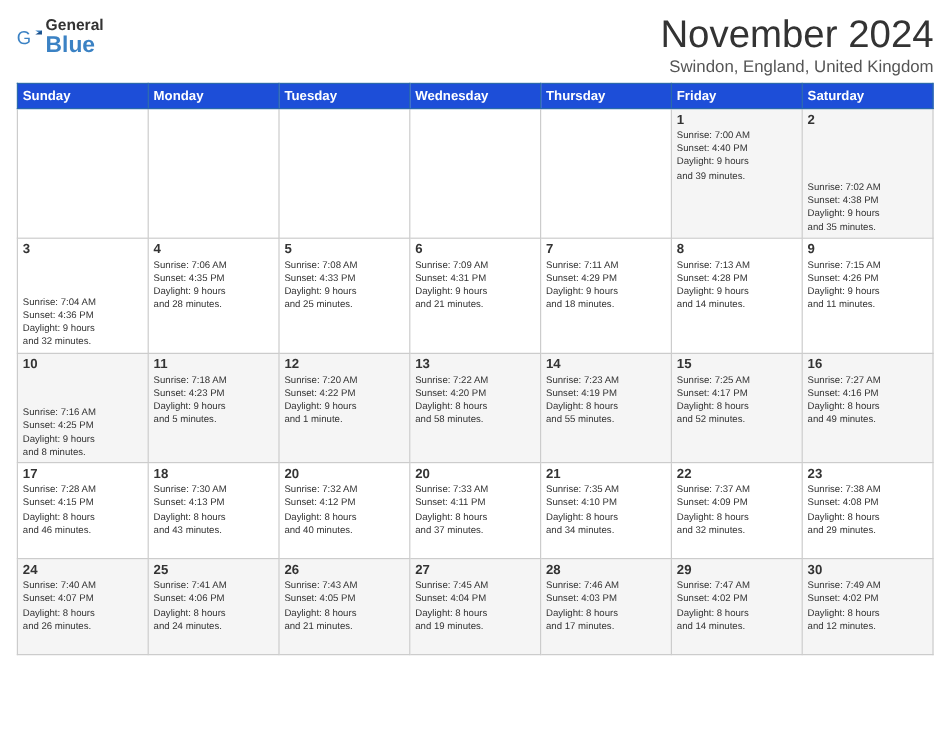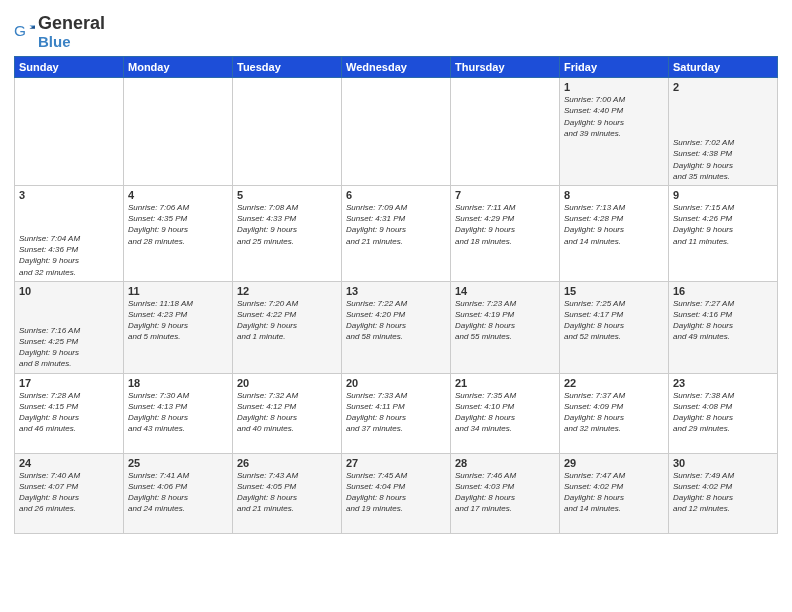--- a/index.html
+++ b/index.html
@@ -25,26 +25,26 @@
       display: flex;
       align-items: center;
       margin-top: 4px;
     }
     .logo-text {
       display: flex;
       flex-direction: column;
       line-height: 1.1;
     }
     .logo-general {
-      font-size: 18px;
+      font-size: 13px;
       font-weight: bold;
       color: #333;
     }
     .logo-blue {
-      font-size: 15px;
+      font-size: 19px;
       font-weight: bold;
       color: #3b82c4;
     }
     .logo-icon {
       width: 22px;
       height: 22px;
       margin-right: 2px;
     }
     .title-block {
       text-align: right;
@@ -88,21 +88,20 @@
       font-size: 11px;
       font-weight: bold;
       color: #333;
       display: block;
       margin-bottom: 1px;
     }
     .day-info {
       font-size: 8px;
       color: #333;
       line-height: 1.4;
-      font-style: italic;
     }
     .empty-cell {
       background: #fff !important;
     }
   </style>
 </head>
 <body>
 
 <div class="page">
   <div class="header">
@@ -110,20 +109,24 @@
       <svg class="logo-icon" viewBox="0 0 40 40">
         <text x="0" y="28" font-size="28" fill="#3b82c4">G</text>
         <polygon points="28,8 38,14 38,8" fill="#3b82c4"></polygon>
         <polygon points="28,14 38,8 38,14" fill="#1a4f8a"></polygon>
       </svg>
       <div class="logo-text">
         <span class="logo-general">General</span>
         <span class="logo-blue">Blue</span>
       </div>
     </div>
+    <div class="title-block">
+      <div class="month-title">November 2024</div>
+      <div class="location">Swindon, England, United Kingdom</div>
+    </div>
   </div>
 
   <table>
     <thead>
       <tr>
         <th>Sunday</th>
         <th>Monday</th>
         <th>Tuesday</th>
         <th>Wednesday</th>
         <th>Thursday</th>
@@ -207,21 +210,21 @@
         <tr>
           <td>
             <span class="day-number">10</span>
             <div class="day-info" style="white-space: pre-line; margin-top: 28px;">Sunrise: 7:16 AM
 Sunset: 4:25 PM
 Daylight: 9 hours
 and 8 minutes.</div>
           </td>
           <td>
             <span class="day-number">11</span>
-            <div class="day-info" style="white-space: pre-line;">Sunrise: 11:18 AM
+            <div class="day-info" style="white-space: pre-line;">Sunrise: 7:18 AM
 Sunset: 4:23 PM
 Daylight: 9 hours
 and 5 minutes.</div>
           </td>
           <td>
             <span class="day-number">12</span>
             <div class="day-info" style="white-space: pre-line;">Sunrise: 7:20 AM
 Sunset: 4:22 PM
 Daylight: 9 hours
 and 1 minute.</div>

